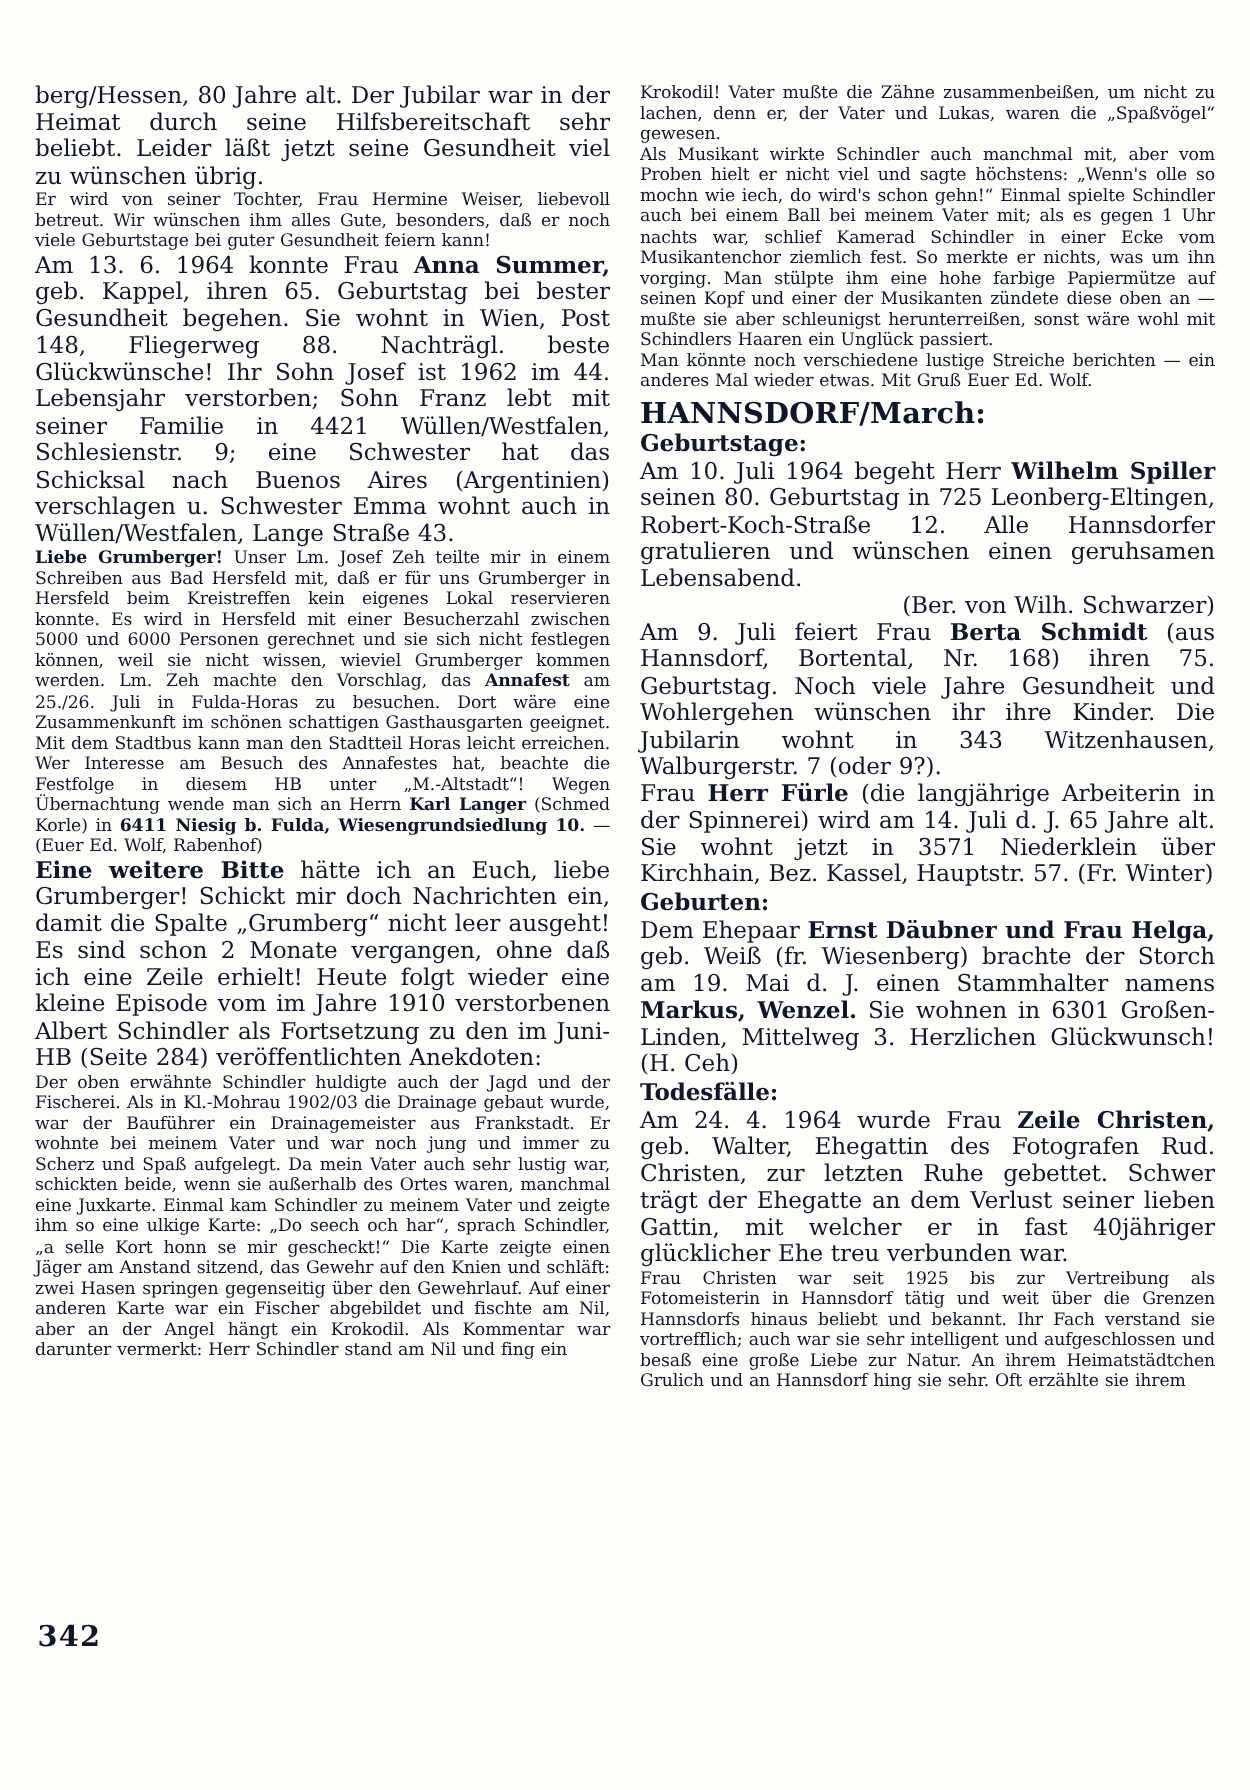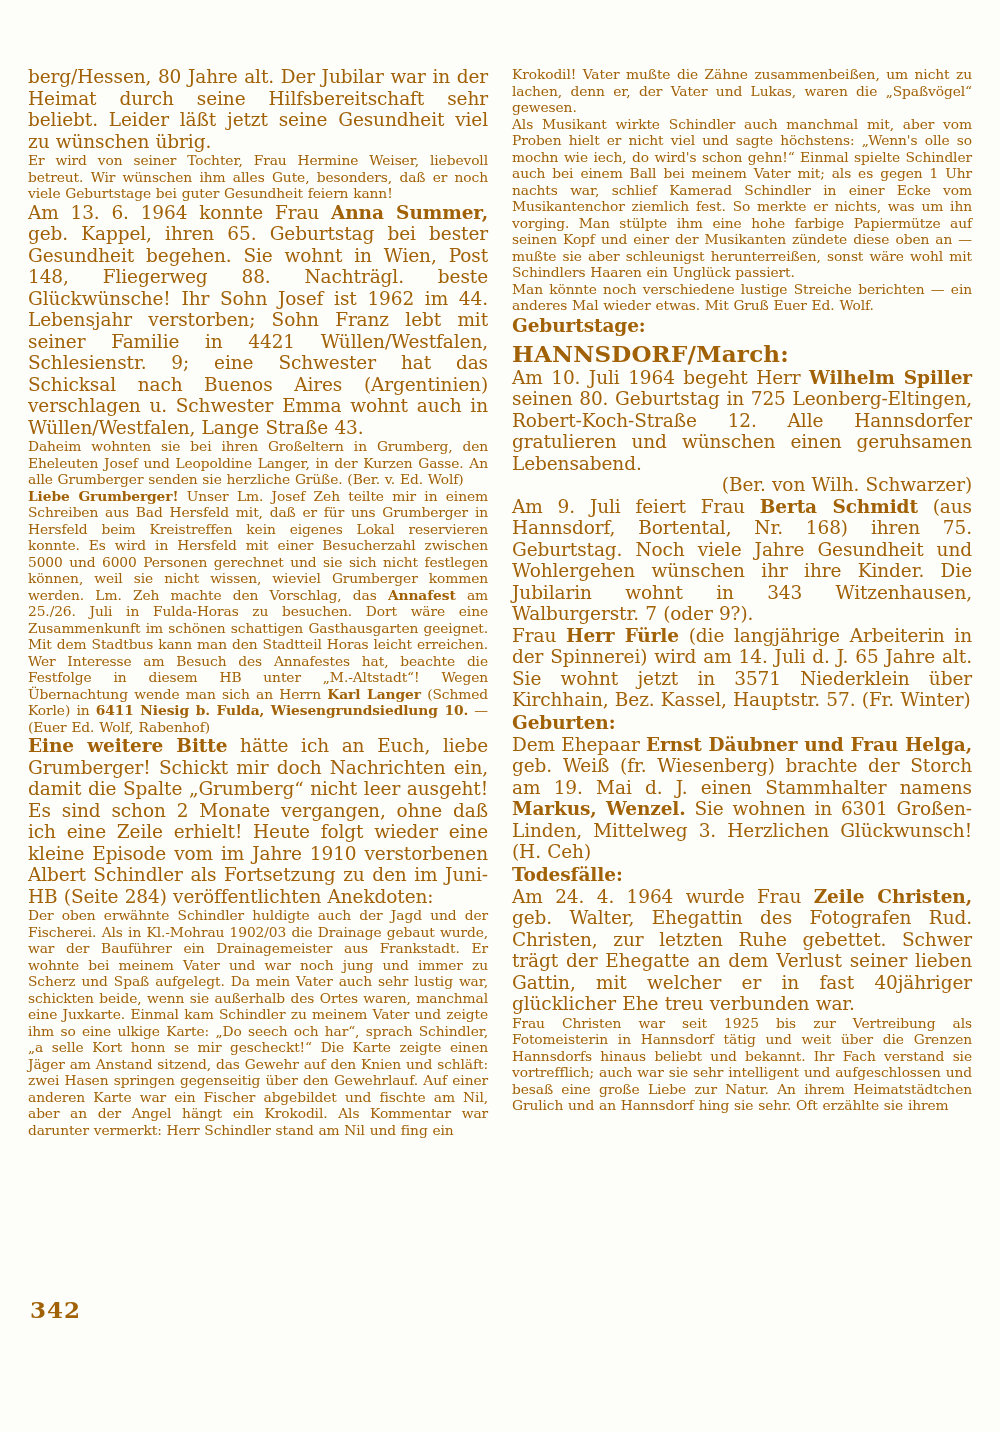--- a/index.html
+++ b/index.html
@@ -1,21 +1,21 @@
 <!DOCTYPE html>
 <html lang="de"><head>
 <meta charset="utf-8">
 <style>
   html,body{margin:0;padding:0;background:#e8e8e4;}
   .sheet{
     width:1000px;height:1432px;box-sizing:border-box;
     background:#fdfdfa;position:relative;
     padding:66px 28px 0 28px;
     font-family:"DejaVu Serif","Liberation Serif",serif;
-    color:#a16207;
+    color:#0f172a;
   }
   .columns{display:flex;gap:24px;}
   .col{width:460px;flex:0 0 460px;}
   .blk{margin:0;text-align:justify;letter-spacing:-0.1px;word-spacing:0.5px;}
   .large{font-size:18.5px;line-height:21.5px;}
   .small{font-size:13.8px;line-height:16.5px;}
   .right{text-align:right;}
   .heading-lg{font-size:23px;font-weight:bold;line-height:27px;text-align:left;padding-top:3px;letter-spacing:0.2px;}
   .heading-sm{font-size:18.5px;font-weight:bold;line-height:23px;text-align:left;}
   .blk b{font-weight:bold;}
@@ -26,31 +26,30 @@
 </style>
 </head>
 <body>
 
 <div class="sheet">
   <div class="columns">
     <div class="col" id="col-left">
         <p class="blk large"><span>berg/Hessen, 80 Jahre alt. Der Jubilar war in der Heimat durch seine Hilfsbereitschaft sehr beliebt. Leider läßt jetzt seine Gesundheit viel zu wünschen übrig.</span></p>
         <p class="blk small"><span>Er wird von seiner Tochter, Frau Hermine Weiser, liebevoll betreut. Wir wünschen ihm alles Gute, besonders, daß er noch viele Geburtstage bei guter Gesundheit feiern kann!</span></p>
         <p class="blk large"><span>Am 13. 6. 1964 konnte Frau </span><b>Anna Summer,</b><span> geb. Kappel, ihren 65. Geburtstag bei bester Gesundheit begehen. Sie wohnt in Wien, Post 148, Fliegerweg 88. Nachträgl. beste Glückwünsche! Ihr Sohn Josef ist 1962 im 44. Lebensjahr verstorben; Sohn Franz lebt mit seiner Familie in 4421 Wüllen/Westfalen, Schlesienstr. 9; eine Schwester hat das Schicksal nach Buenos Aires (Argentinien) verschlagen u. Schwester Emma wohnt auch in Wüllen/Westfalen, Lange Straße 43.</span></p>
-        <p class="blk small"><span>Daheim wohnten sie bei ihren Großeltern in Grumberg, den Eheleuten Josef und Leopoldine Langer, in der Kurzen Gasse. An alle Grumberger senden sie herzliche Grüße. (Ber. v. Ed. Wolf)</span></p>
         <p class="blk small"><b>Liebe Grumberger!</b><span> Unser Lm. Josef Zeh teilte mir in einem Schreiben aus Bad Hersfeld mit, daß er für uns Grumberger in Hersfeld beim Kreistreffen kein eigenes Lokal reservieren konnte. Es wird in Hersfeld mit einer Besucherzahl zwischen 5000 und 6000 Personen gerechnet und sie sich nicht festlegen können, weil sie nicht wissen, wieviel Grumberger kommen werden. Lm. Zeh machte den Vorschlag, das </span><b>Annafest</b><span> am 25./26. Juli in Fulda-Horas zu besuchen. Dort wäre eine Zusammenkunft im schönen schattigen Gasthausgarten geeignet. Mit dem Stadtbus kann man den Stadtteil Horas leicht erreichen. Wer Interesse am Besuch des Annafestes hat, beachte die Festfolge in diesem HB unter „M.-Altstadt“! Wegen Übernachtung wende man sich an Herrn </span><b>Karl Langer</b><span> (Schmed Korle) in </span><b>6411 Niesig b. Fulda, Wiesengrundsiedlung 10.</b><span> — (Euer Ed. Wolf, Rabenhof)</span></p>
         <p class="blk large"><b>Eine weitere Bitte</b><span> hätte ich an Euch, liebe Grumberger! Schickt mir doch Nachrichten ein, damit die Spalte „Grumberg“ nicht leer ausgeht! Es sind schon 2 Monate vergangen, ohne daß ich eine Zeile erhielt! Heute folgt wieder eine kleine Episode vom im Jahre 1910 verstorbenen Albert Schindler als Fortsetzung zu den im Juni-HB (Seite 284) veröffentlichten Anekdoten:</span></p>
         <p class="blk small"><span>Der oben erwähnte Schindler huldigte auch der Jagd und der Fischerei. Als in Kl.-Mohrau 1902/03 die Drainage gebaut wurde, war der Bauführer ein Drainagemeister aus Frankstadt. Er wohnte bei meinem Vater und war noch jung und immer zu Scherz und Spaß aufgelegt. Da mein Vater auch sehr lustig war, schickten beide, wenn sie außerhalb des Ortes waren, manchmal eine Juxkarte. Einmal kam Schindler zu meinem Vater und zeigte ihm so eine ulkige Karte: „Do seech och har“, sprach Schindler, „a selle Kort honn se mir gescheckt!“ Die Karte zeigte einen Jäger am Anstand sitzend, das Gewehr auf den Knien und schläft: zwei Hasen springen gegenseitig über den Gewehrlauf. Auf einer anderen Karte war ein Fischer abgebildet und fischte am Nil, aber an der Angel hängt ein Krokodil. Als Kommentar war darunter vermerkt: Herr Schindler stand am Nil und fing ein</span></p>
       </div>
     <div class="col" id="col-right">
         <p class="blk small"><span>Krokodil! Vater mußte die Zähne zusammenbeißen, um nicht zu lachen, denn er, der Vater und Lukas, waren die „Spaßvögel“ gewesen.</span></p>
         <p class="blk small"><span>Als Musikant wirkte Schindler auch manchmal mit, aber vom Proben hielt er nicht viel und sagte höchstens: „Wenn's olle so mochn wie iech, do wird's schon gehn!“ Einmal spielte Schindler auch bei einem Ball bei meinem Vater mit; als es gegen 1 Uhr nachts war, schlief Kamerad Schindler in einer Ecke vom Musikantenchor ziemlich fest. So merkte er nichts, was um ihn vorging. Man stülpte ihm eine hohe farbige Papiermütze auf seinen Kopf und einer der Musikanten zündete diese oben an — mußte sie aber schleunigst herunterreißen, sonst wäre wohl mit Schindlers Haaren ein Unglück passiert.</span></p>
         <p class="blk small"><span>Man könnte noch verschiedene lustige Streiche berichten — ein anderes Mal wieder etwas. Mit Gruß Euer Ed. Wolf.</span></p>
+        <p class="blk heading-lg"><b>HANNSDORF/March:</b></p>
         <p class="blk heading-sm"><b>Geburtstage:</b></p>
-        <p class="blk heading-lg"><b>HANNSDORF/March:</b></p>
         <p class="blk large"><span>Am 10. Juli 1964 begeht Herr </span><b>Wilhelm Spiller</b><span> seinen 80. Geburtstag in 725 Leonberg-Eltingen, Robert-Koch-Straße 12. Alle Hannsdorfer gratulieren und wünschen einen geruhsamen Lebensabend.</span></p>
         <p class="blk large right"><span>(Ber. von Wilh. Schwarzer)</span></p>
         <p class="blk large"><span>Am 9. Juli feiert Frau </span><b>Berta Schmidt</b><span> (aus Hannsdorf, Bortental, Nr. 168) ihren 75. Geburtstag. Noch viele Jahre Gesundheit und Wohlergehen wünschen ihr ihre Kinder. Die Jubilarin wohnt in 343 Witzenhausen, Walburgerstr. 7 (oder 9?).</span></p>
         <p class="blk large"><span>Frau </span><b>Herr Fürle</b><span> (die langjährige Arbeiterin in der Spinnerei) wird am 14. Juli d. J. 65 Jahre alt. Sie wohnt jetzt in 3571 Niederklein über Kirchhain, Bez. Kassel, Hauptstr. 57. (Fr. Winter)</span></p>
         <p class="blk heading-sm"><b>Geburten:</b></p>
         <p class="blk large"><span>Dem Ehepaar </span><b>Ernst Däubner und Frau Helga,</b><span> geb. Weiß (fr. Wiesenberg) brachte der Storch am 19. Mai d. J. einen Stammhalter namens </span><b>Markus, Wenzel.</b><span> Sie wohnen in 6301 Großen-Linden, Mittelweg 3. Herzlichen Glückwunsch! (H. Ceh)</span></p>
         <p class="blk heading-sm"><b>Todesfälle:</b></p>
         <p class="blk large"><span>Am 24. 4. 1964 wurde Frau </span><b>Zeile Christen,</b><span> geb. Walter, Ehegattin des Fotografen Rud. Christen, zur letzten Ruhe gebettet. Schwer trägt der Ehegatte an dem Verlust seiner lieben Gattin, mit welcher er in fast 40jähriger glücklicher Ehe treu verbunden war.</span></p>
         <p class="blk small"><span>Frau Christen war seit 1925 bis zur Vertreibung als Fotomeisterin in Hannsdorf tätig und weit über die Grenzen Hannsdorfs hinaus beliebt und bekannt. Ihr Fach verstand sie vortrefflich; auch war sie sehr intelligent und aufgeschlossen und besaß eine große Liebe zur Natur. An ihrem Heimatstädtchen Grulich und an Hannsdorf hing sie sehr. Oft erzählte sie ihrem</span></p>
       </div>

